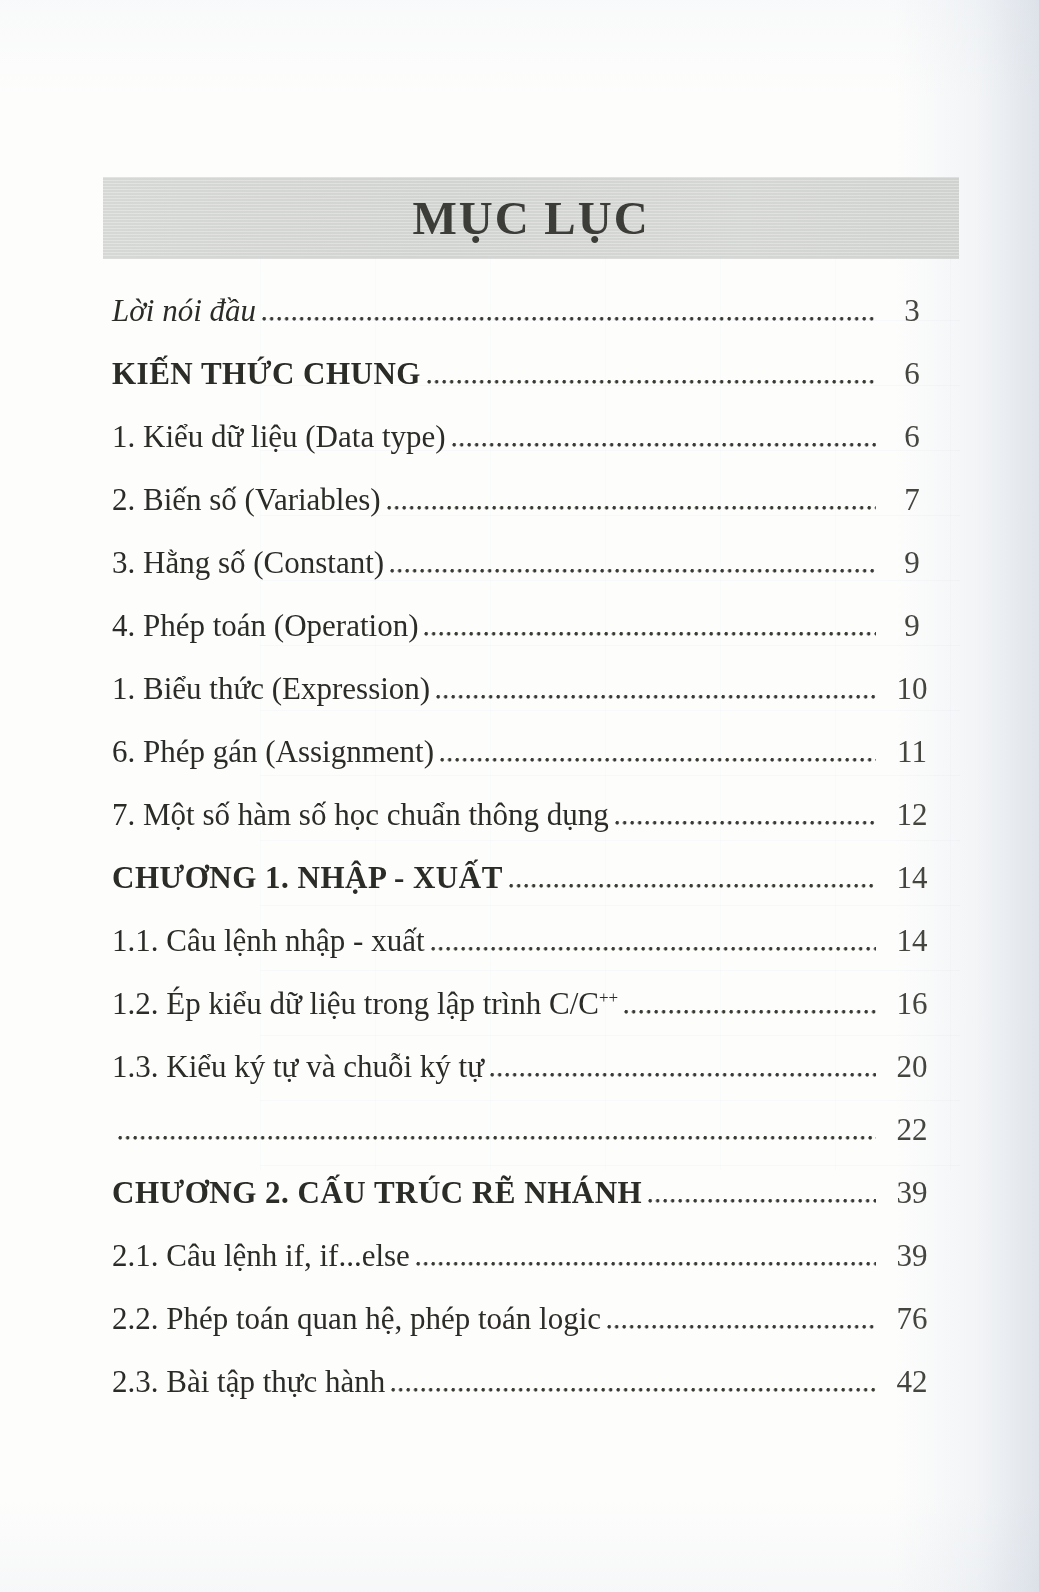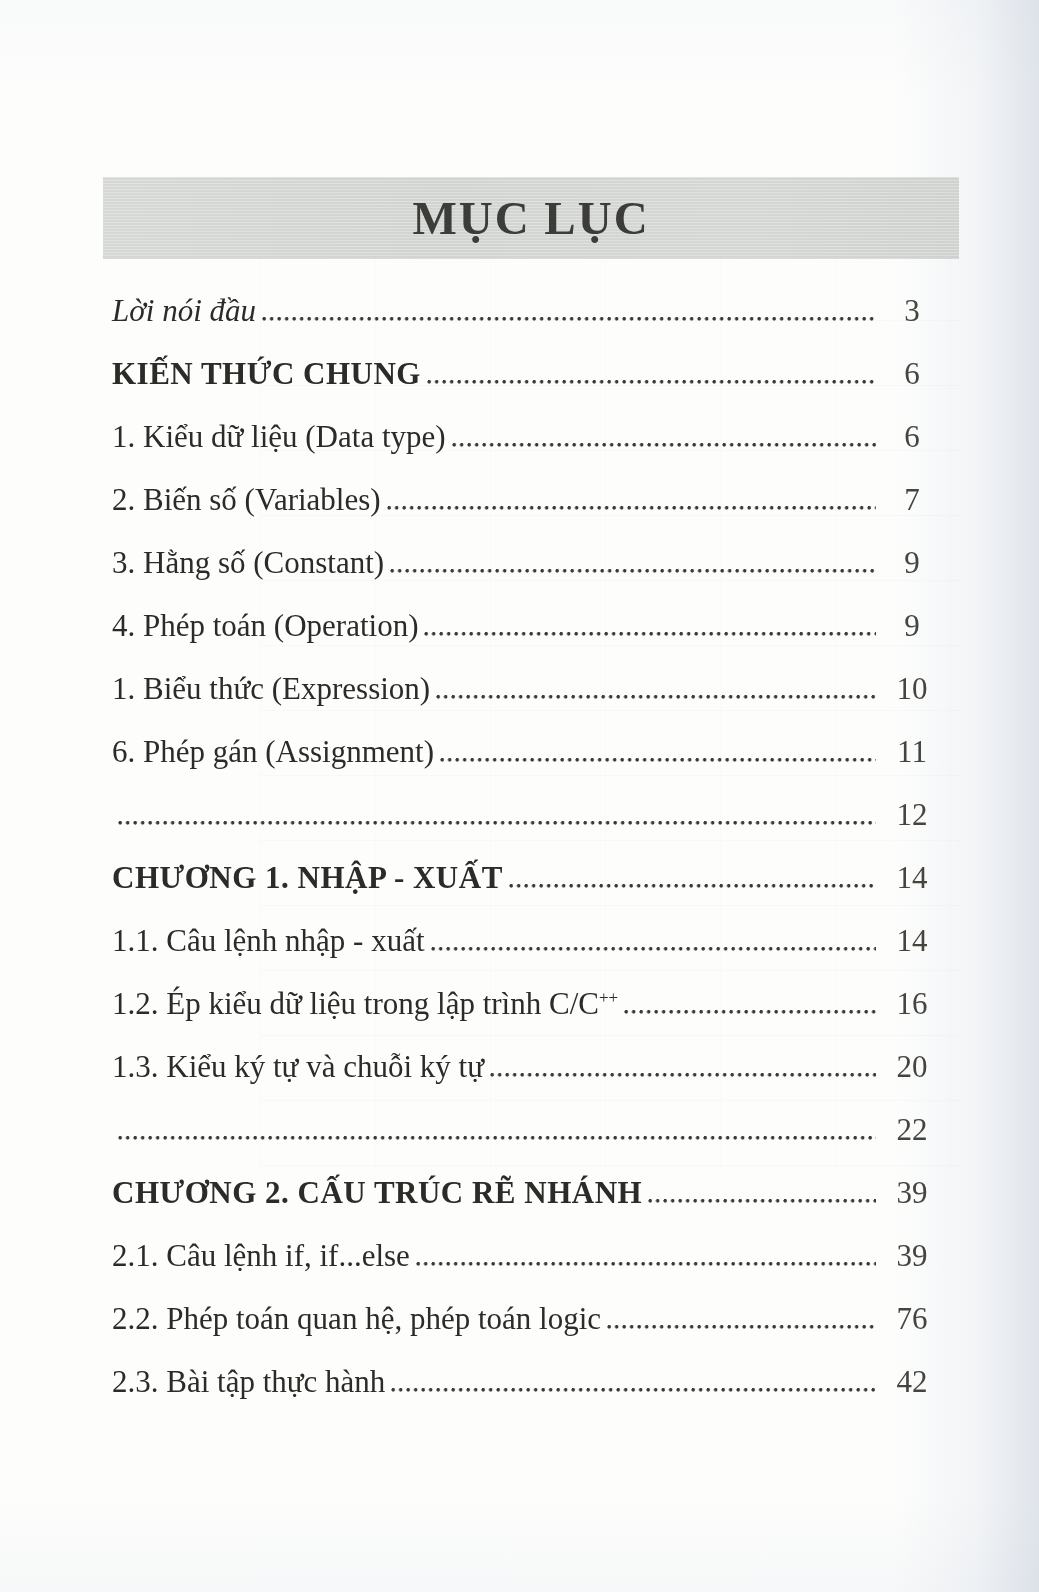--- a/index.html
+++ b/index.html
@@ -115,20 +115,21 @@
     <span class="pagenum">10</span>
   </div>
 
   <div class="row">
     <span class="label"><span>6. Phép gán (Assignment)</span><sup></sup></span>
     <span class="leader"></span>
     <span class="pagenum">11</span>
   </div>
 
   <div class="row">
+    <span class="label"><span>7. Một số hàm số học chuẩn thông dụng</span><sup></sup></span>
     <span class="leader"></span>
     <span class="pagenum">12</span>
   </div>
 
   <div class="row bold">
     <span class="label"><span>CHƯƠNG 1. NHẬP - XUẤT</span><sup></sup></span>
     <span class="leader"></span>
     <span class="pagenum">14</span>
   </div>
 

